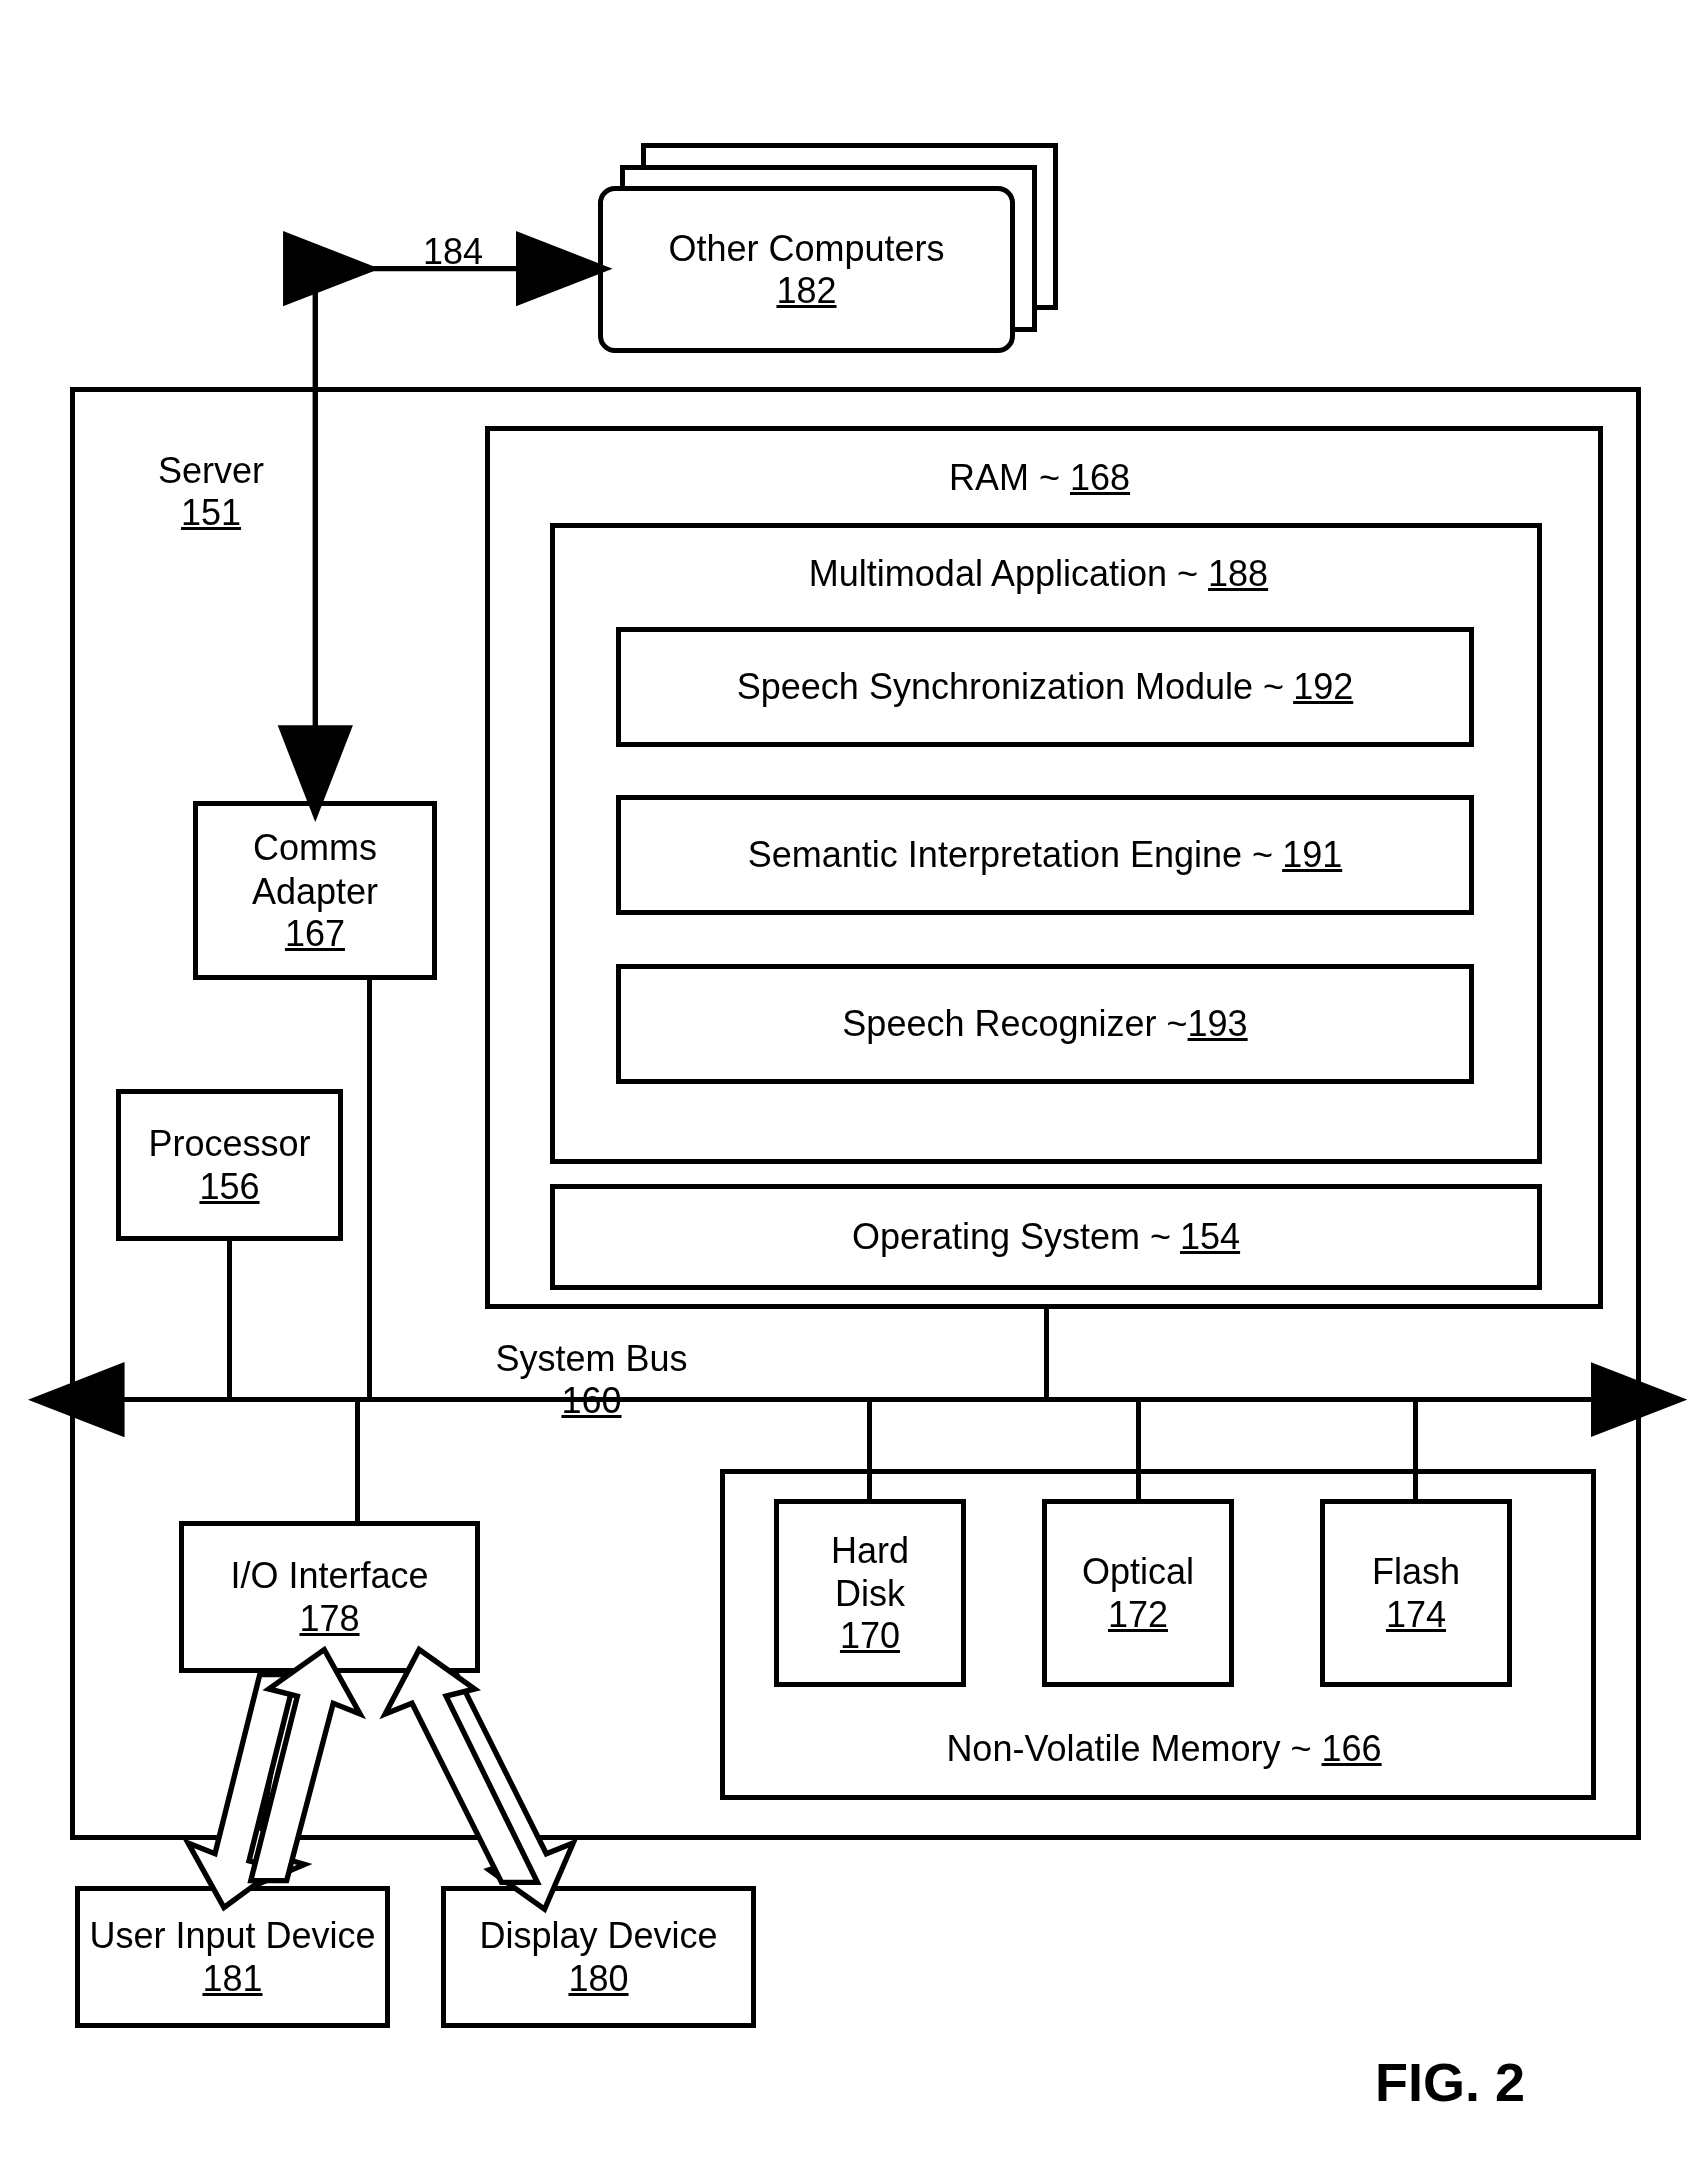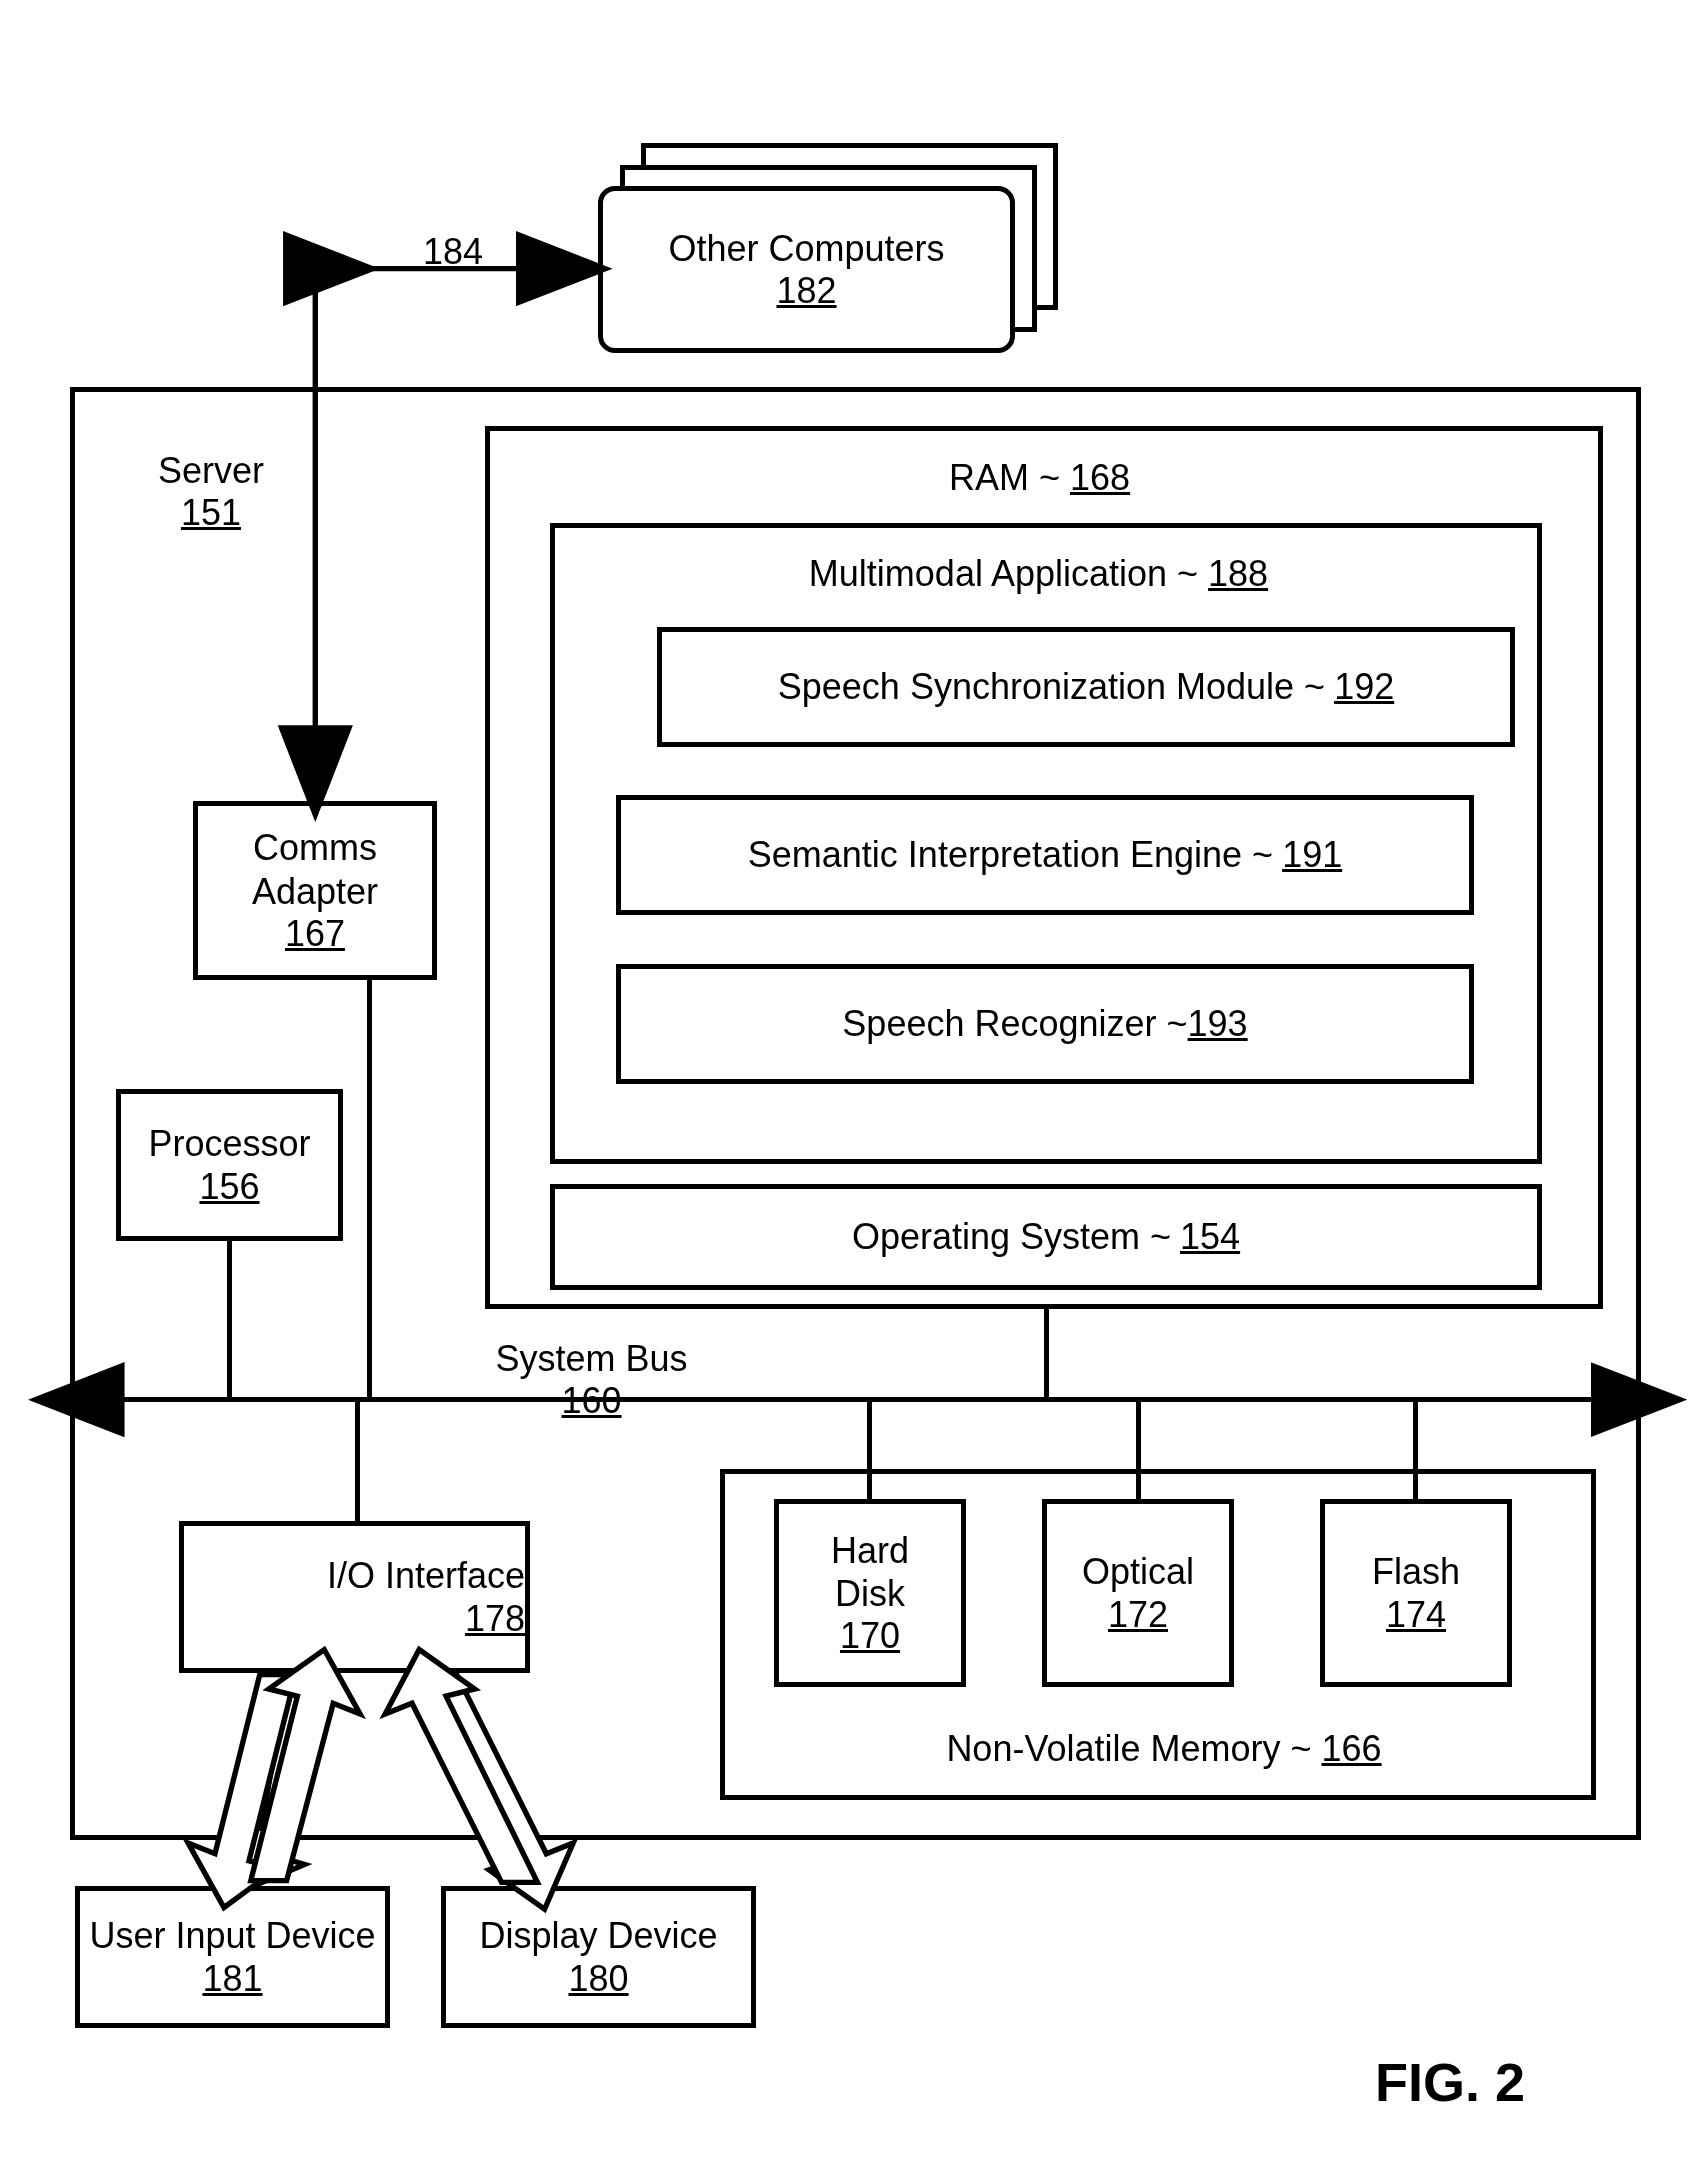--- a/index.html
+++ b/index.html
@@ -78,21 +78,21 @@
   <span>RAM ~</span>
   <span class="ref">168</span>
 </div>
 
 <div class="box" style="left:550px; top:523px; width:992px; height:641px; justify-content:flex-start;"></div>
 <div class="freelabel" style="left:716px; top:553px; width:645px;">
   <span>Multimodal Application ~</span>
   <span class="ref">188</span>
 </div>
 
-<div class="box" style="left:616px; top:627px; width:858px; height:120px; flex-direction:row; gap:9px;margin-left:41px;">
+<div class="box" style="left:616px; top:627px; width:858px; height:120px; flex-direction:row; gap:9px;">
   <span class="lbl">Speech Synchronization Module ~</span>
   <span class="ref">192</span>
 </div>
 
 <div class="box" style="left:616px; top:795px; width:858px; height:120px; flex-direction:row; gap:9px;">
   <span class="lbl">Semantic Interpretation Engine ~</span>
   <span class="ref">191</span>
 </div>
 
 <div class="box" style="left:616px; top:964px; width:858px; height:120px; flex-direction:row; gap:0;">
@@ -114,21 +114,21 @@
 <div class="box" style="left:116px; top:1089px; width:227px; height:152px;">
   <span class="lbl">Processor</span>
   <span class="ref">156</span>
 </div>
 
 <div class="freelabel" style="left:466px; top:1338px; width:251px;">
   <span>System Bus</span><br>
   <span class="ref">160</span>
 </div>
 
-<div class="box" style="left:179px; top:1521px; width:351px; height:152px;align-items:flex-end;">
+<div class="box" style="left:179px; top:1521px; width:301px; height:152px;">
   <span class="lbl">I/O Interface</span>
   <span class="ref">178</span>
 </div>
 
 <div class="box" style="left:720px; top:1469px; width:876px; height:331px; justify-content:flex-end; padding-bottom:18px;"></div>
 <div class="freelabel" style="left:913px; top:1728px; width:502px;">
   <span>Non-Volatile Memory ~</span>
   <span class="ref">166</span>
 </div>
 

